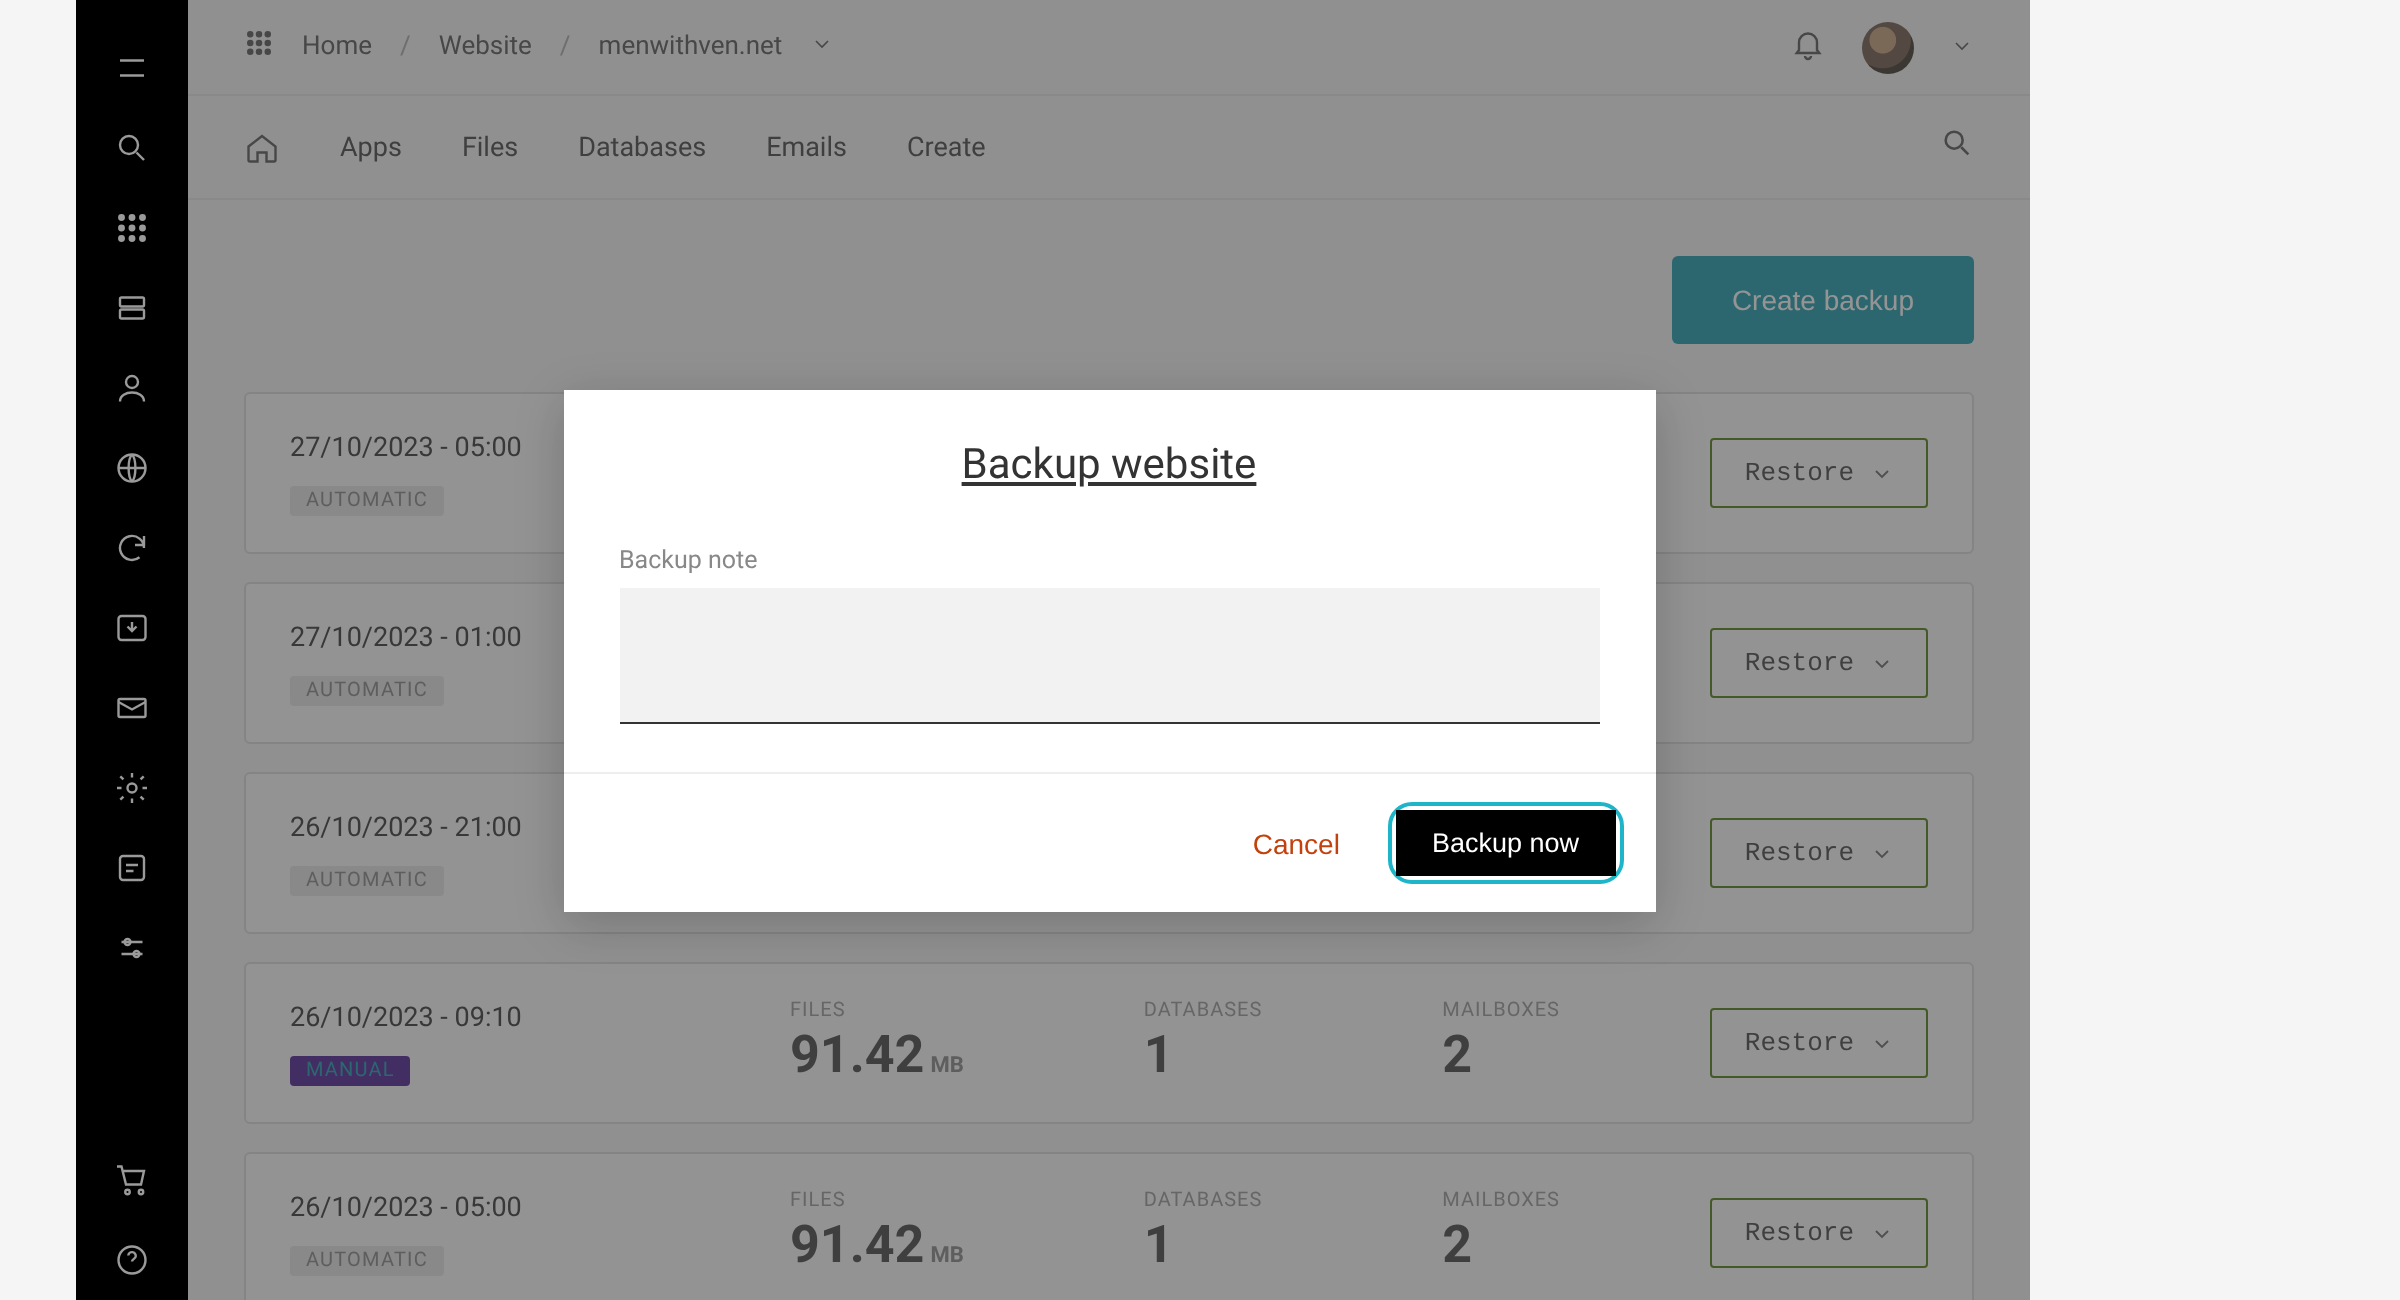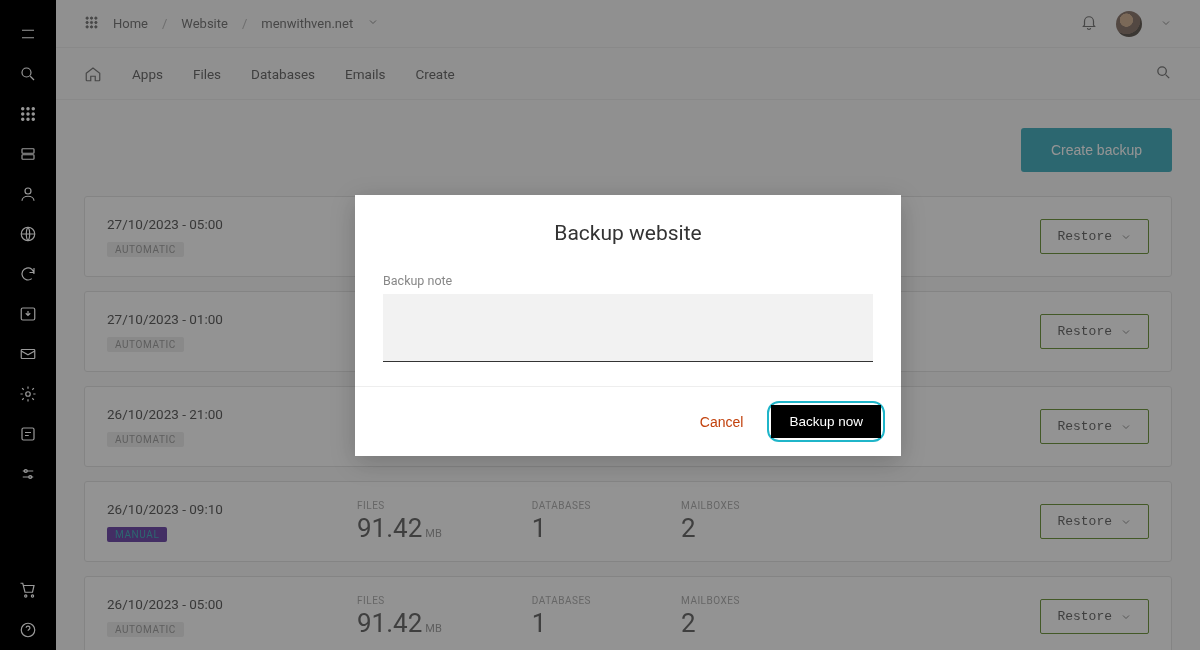--- a/index.html
+++ b/index.html
@@ -1,18 +1,18 @@
 <!DOCTYPE html>
 <html><head>
 <meta charset="utf-8">
 <style>
 * { box-sizing: border-box; margin: 0; padding: 0; }
 body { font-family: -apple-system, BlinkMacSystemFont, "Segoe UI", Roboto, sans-serif; background: #f5f5f5; color: #333; overflow: hidden; }
 
-.app { display: flex; height: 650px; width: 1200px; }
+.app { display: flex; height: 650px; width: 977px; margin-left: 38px; }
 
 
 .icon-sidebar { width: 56px; background: #000; display: flex; flex-direction: column; align-items: center; padding-top: 14px; color: #bfbfbf; }
 .icon-sidebar .ic { width: 24px; height: 24px; margin: 8px 0; display: flex; align-items: center; justify-content: center; cursor: pointer; }
 .icon-sidebar .spacer { flex: 1; }
 .icon-sidebar svg { stroke: #9a9a9a; fill: none; stroke-width: 1.6; }
 
 
 .main { flex: 1; display: flex; flex-direction: column; background: #f6f6f6; position: relative; }
 
@@ -44,30 +44,30 @@
 
 
 .card { border: 1px solid #dcdcdc; background: #fcfcfc; border-radius: 3px; padding: 18px 22px; margin-bottom: 14px; display: flex; align-items: center; }
 .card .meta { width: 250px; }
 .card .date { font-size: 13.5px; color: #333; margin-bottom: 6px; }
 .badge { display: inline-block; padding: 2px 8px; font-size: 10px; letter-spacing: 0.6px; border-radius: 2px; }
 .badge.auto { background: #e6e6e6; color: #888; }
 .badge.manual { background: #4c1d95; color: #1a9cb0; }
 .card .stats { display: flex; gap: 90px; flex: 1; }
 .stat .label { font-size: 10px; letter-spacing: 0.5px; color: #999; margin-bottom: 2px; }
-.stat .val { font-size: 26px; color: #444; font-weight: 400; }
+.stat .val { font-size: 26px; color: #444; font-weight: 700; }
 .stat .unit { font-size: 11px; color: #888; margin-left: 3px; }
 .restore-btn { border: 1px solid #4d7c0f; background: transparent; padding: 9px 16px; font-size: 13px; color: #444; cursor: pointer; display: flex; align-items: center; gap: 8px; border-radius: 2px; font-family: Liberation Mono, monospace; }
 .restore-btn svg { stroke: #666; fill: none; stroke-width: 1.8; }
 
 
 .overlay { position: absolute; inset: 0; background: rgba(60,60,60,0.55); display: flex; align-items: flex-start; justify-content: center; padding-top: 195px; }
 .modal { width: 546px; background: #fff; box-shadow: 0 6px 24px rgba(0,0,0,0.2); }
 .modal-body { padding: 26px 28px 20px 28px; }
-.modal-title { text-align: center; font-size: 21px; color: #333; font-weight: 400; margin-bottom: 28px; }
+.modal-title { text-align: center; font-size: 21px; color: #333; font-weight: 400; margin-bottom: 28px; text-decoration: underline; }
 .modal-label { font-size: 12.5px; color: #888; margin-bottom: 6px; }
 .modal textarea { width: 100%; height: 68px; background: #f2f2f2; border: none; border-bottom: 1px solid #333; resize: none; padding: 8px; font-family: inherit; font-size: 13px; outline: none; }
 .modal-footer { border-top: 1px solid #eee; padding: 14px 16px; display: flex; justify-content: flex-end; align-items: center; gap: 18px; }
 .btn-cancel { background: none; border: none; font-size: 14px; color: #c2410c; cursor: pointer; padding: 8px 6px; }
 .btn-primary-wrap { border: 2px solid #1fb5c9; padding: 2px; border-radius: 12px; }
 .btn-primary { background: #000; color: #fff; border: none; padding: 9px 18px; font-size: 13.5px; cursor: pointer; }
 
 </style>
 </head>
 <body>

